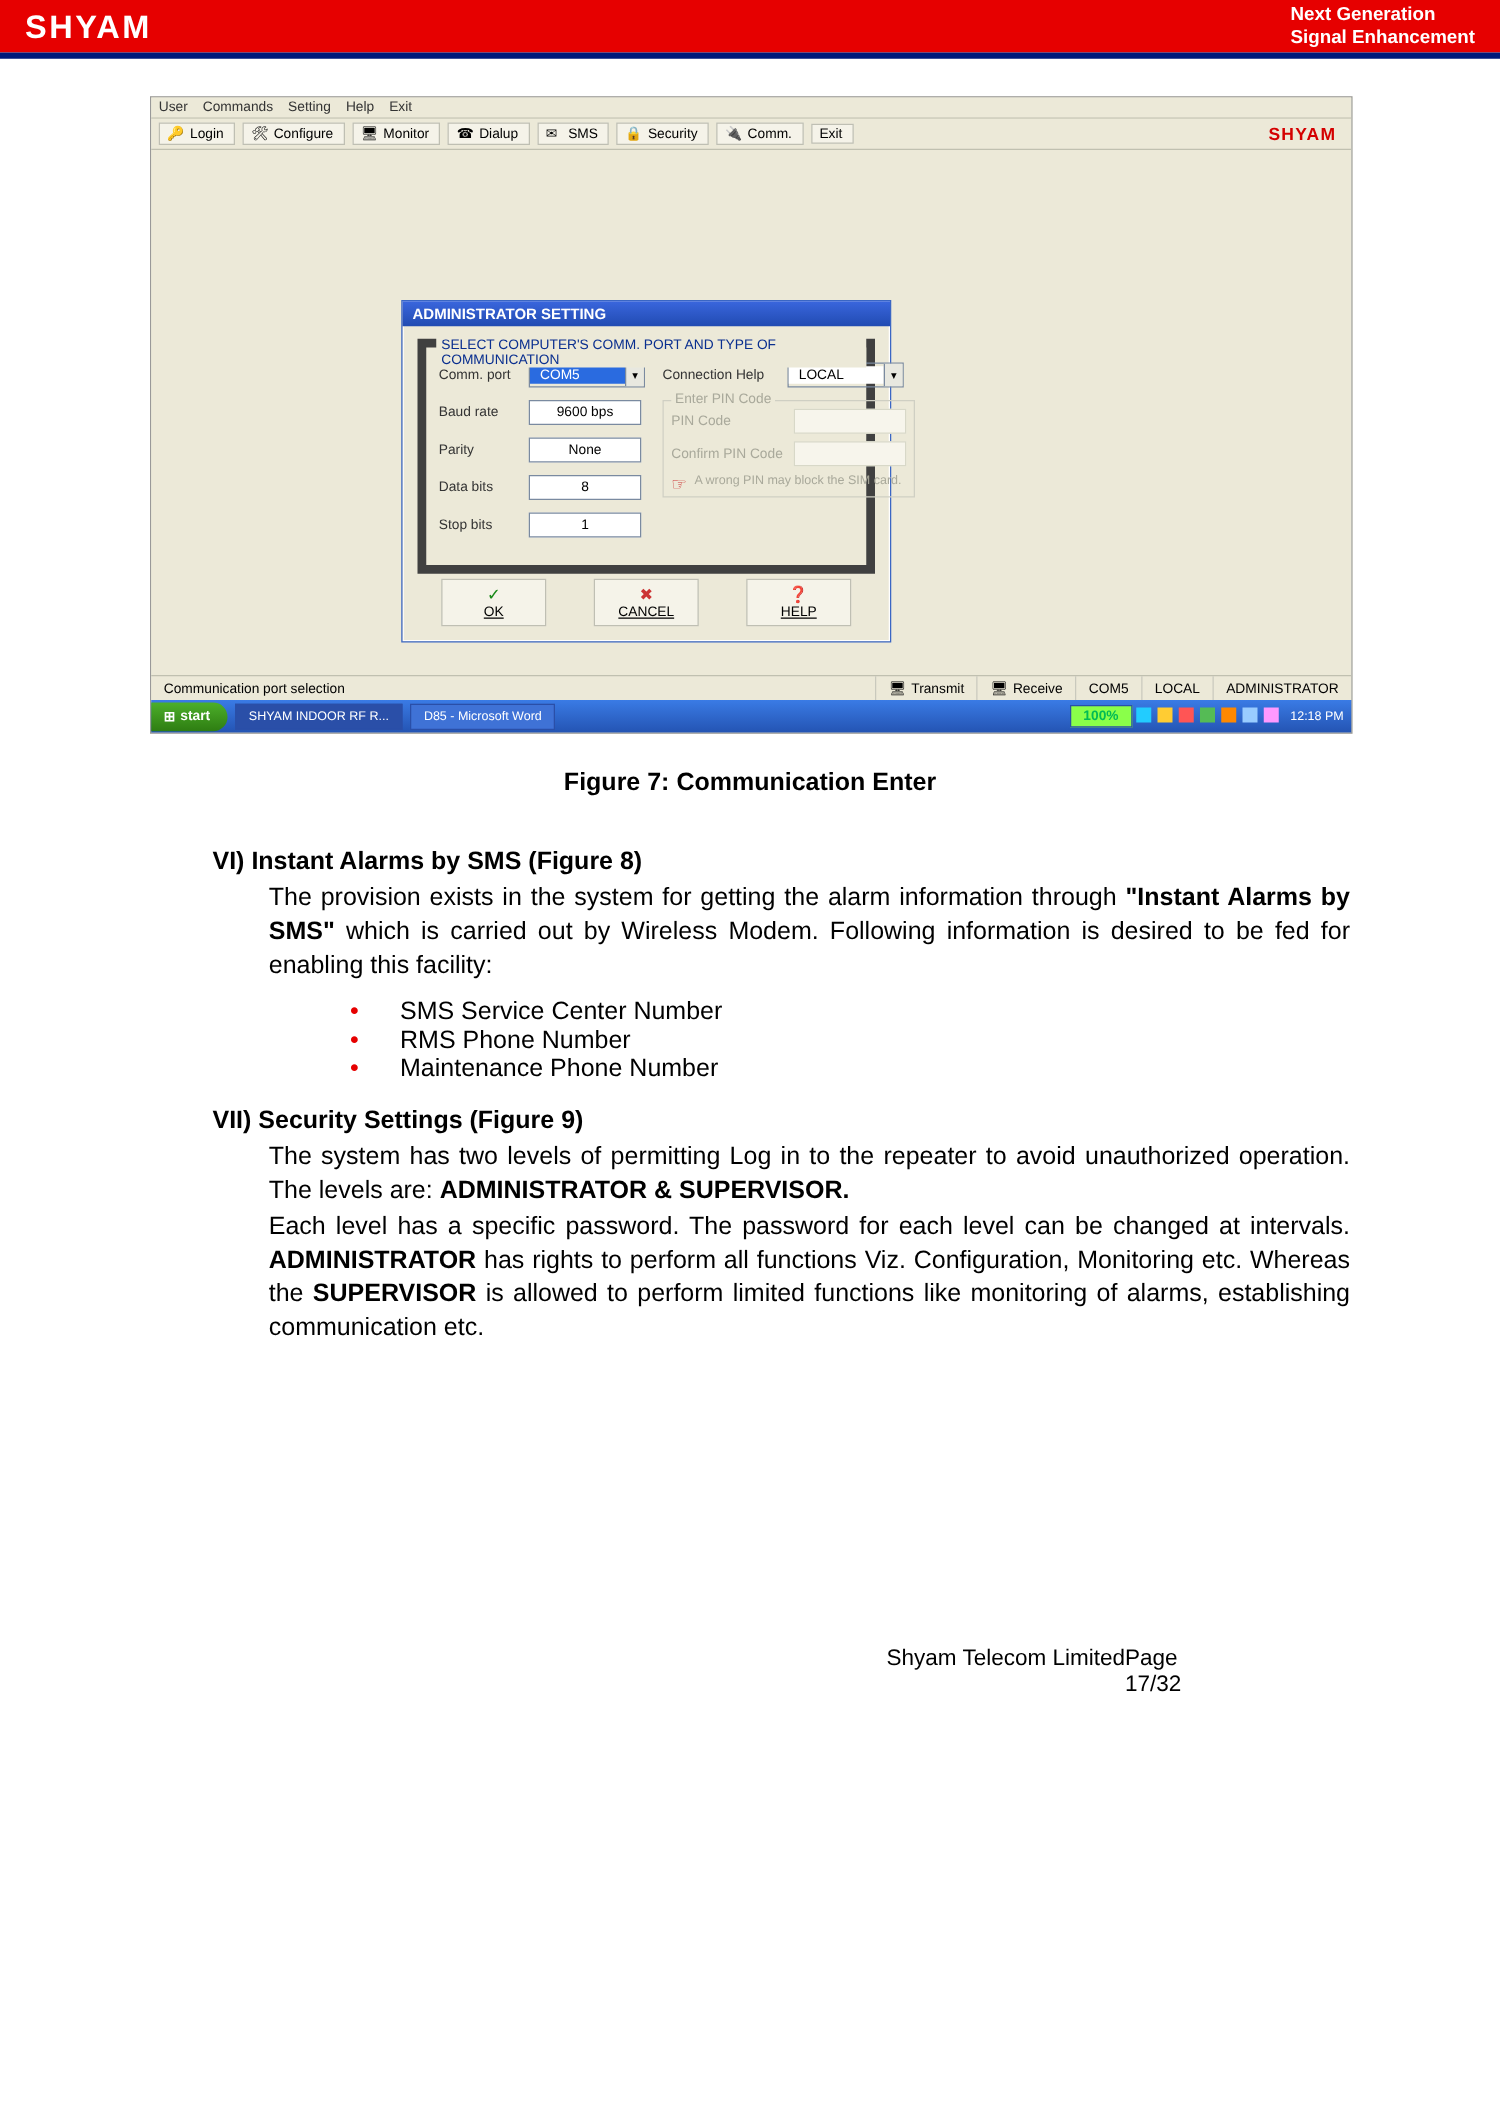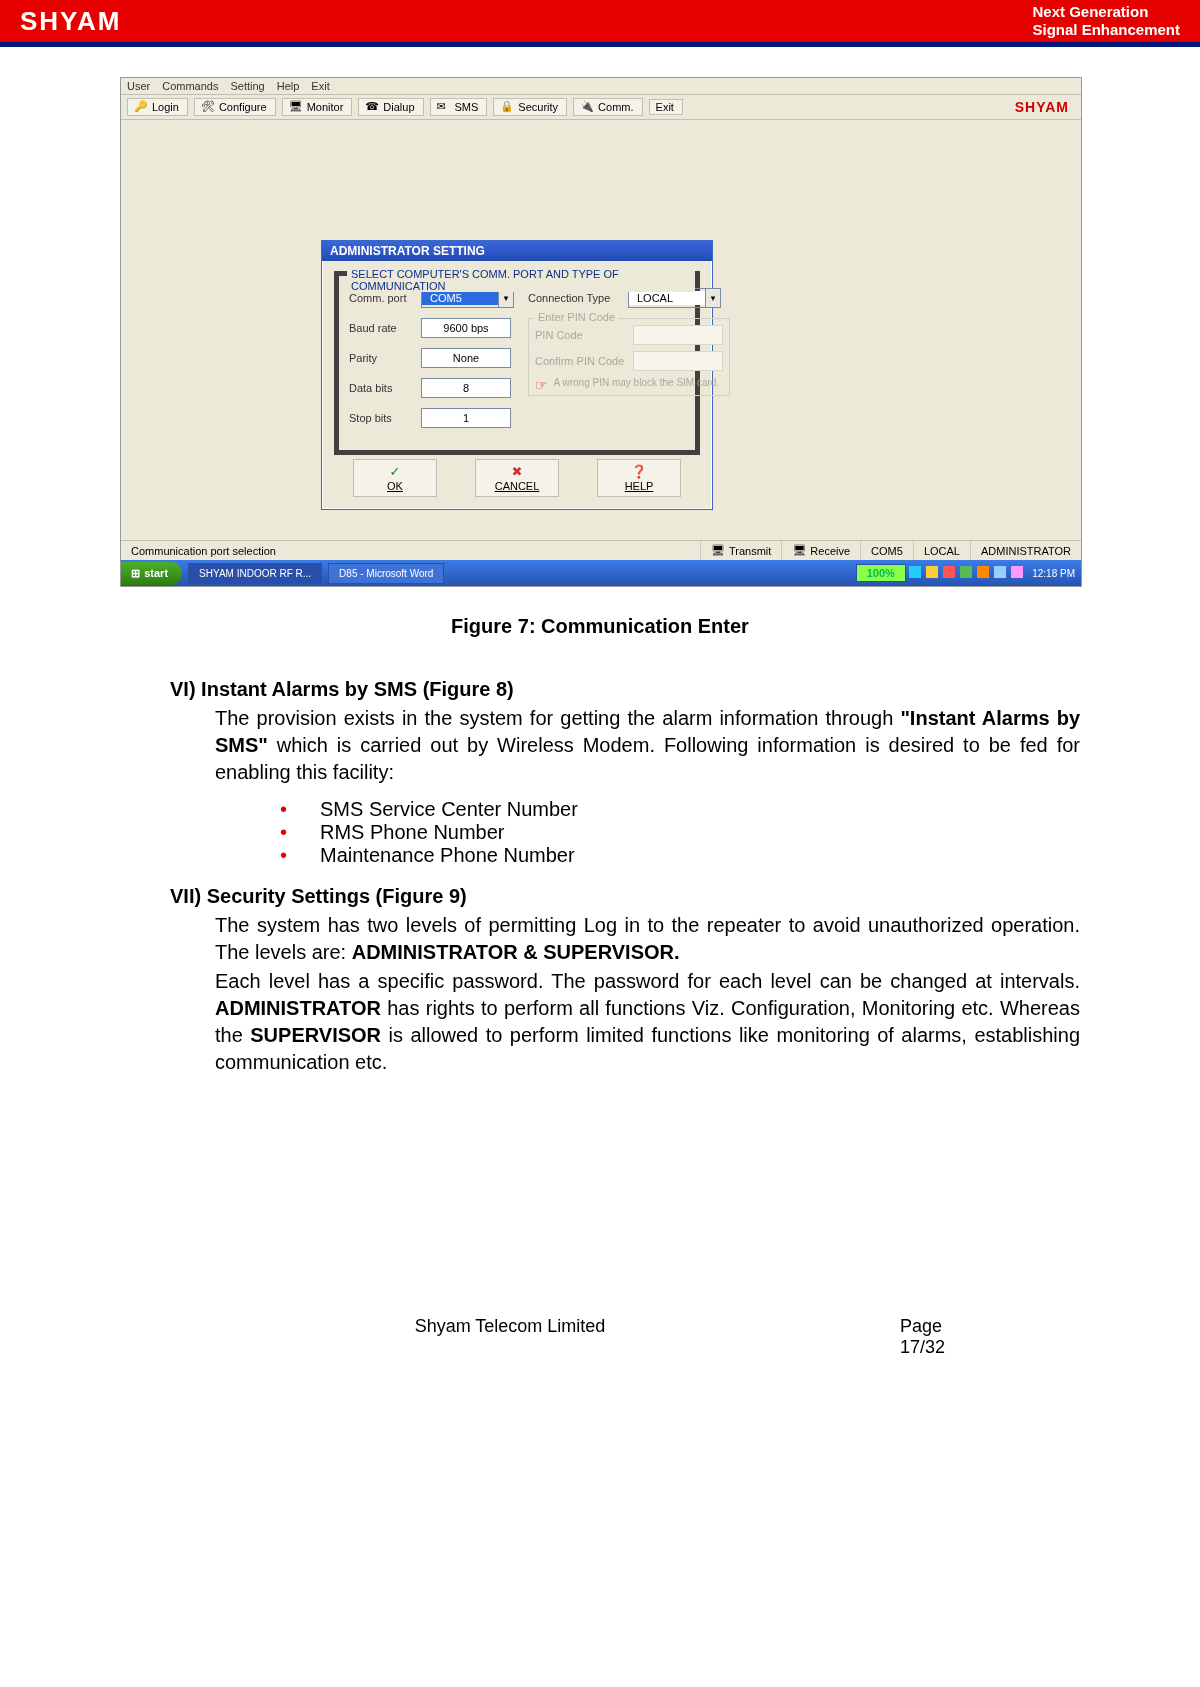--- a/index.html
+++ b/index.html
@@ -116,21 +116,21 @@
     background: linear-gradient(to bottom, #3a66dd, #214bb2);
     color: #fff;
     font-weight: bold;
     padding: 3px 8px;
     font-size: 12px;
   }
   .dlg-body {
     padding: 10px 12px 12px 12px;
   }
   .fieldset {
-    border: 5px solid #404040;
+    border: 7px solid #404040;
     padding: 12px 10px 12px 10px;
     position: relative;
     margin-bottom: 0;
   }
   .fieldset-title {
     position: absolute;
     top: -8px; left: 8px;
     background: #ece9d8;
     padding: 0 4px;
     color: #0a2f8f;
@@ -279,21 +279,21 @@
     display: inline-block;
     width: 40px;
   }
   .footer {
     margin-top: 240px;
     font-size: 18px;
     display: flex;
     width: 960px;
   }
   .footer .fl { flex:1; }
-  .footer .fc { flex:1; text-align:center; }
+  .footer .fc { flex:1; text-align:right; }
   .footer .fr { flex:0 0 180px; }
 </style>
 </head>
 <body>
 
 <div class="header-bar">
   <div class="logo">SHYAM</div>
   <div class="tagline">
     <div>Next Generation</div>
     <div>Signal Enhancement</div>
@@ -376,21 +376,21 @@
                   <label>Data bits</label>
                   <input class="txt" readonly="" value="8" style="">
                 </div>
                 <div class="frow">
                   <label>Stop bits</label>
                   <input class="txt" readonly="" value="1" style="">
                 </div>
               </div>
               <div class="col">
                 <div class="frow">
-                  <label style="width:92px">Connection Type</label>
+                  <label style="width:92px">Connection Help</label>
                   <div class="combo">
                     <span class="cval local">LOCAL</span>
                     <span class="carrow">▾</span>
                   </div>
                 </div>
                 <div class="pin-fieldset">
                   <div class="ft">Enter PIN Code</div>
                   <div class="pin-row">
                     <label>PIN Code</label>
                     <input class="txt" disabled="" style="">

